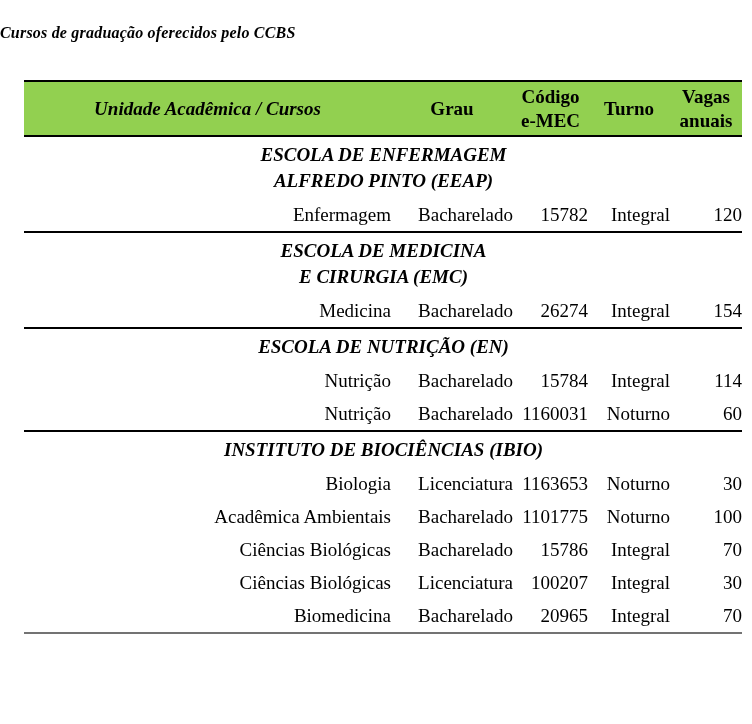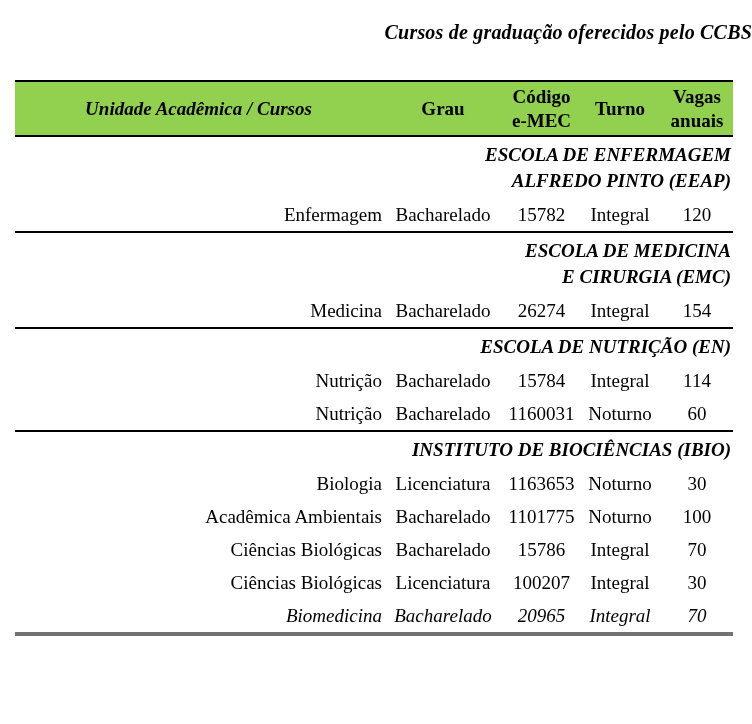--- a/index.html
+++ b/index.html
@@ -12,33 +12,32 @@
     width: 752px;
     height: 724px;
     background: #ffffff;
     font-family: "Liberation Serif", serif;
     color: #000000;
     overflow: hidden;
   }
   .title {
     padding-top: 17px;
     height: 31px;
-    text-align: right;
-    font-size: 20px;
+    text-align: left;
+    font-size: 16px;
     line-height: 31px;
     font-weight: bold;
     font-style: italic;
     letter-spacing: 0.2px;
-    margin-left: 11px;
   }
   table.courses {
     border-collapse: collapse;
     table-layout: fixed;
     width: 718px;
-    margin-left: 15px;
+    margin-left: 24px;
     margin-top: 32px;
     font-size: 19px;
   }
   col.c1 { width: 367px; }
   col.c2 { width: 122px; }
   col.c3 { width: 75px; }
   col.c4 { width: 82px; }
   col.c5 { width: 72px; }
 
   thead th {
@@ -59,36 +58,35 @@
   }
 
   tr.section td {
     border-top: 2px solid #000000;
     font-weight: bold;
     font-style: italic;
     font-size: 19px;
     line-height: 26px;
     padding: 5px 2px 4px 3px;
     white-space: pre-line;
-    text-align: right;
+    text-align: center;
   }
   tr.data td {
     height: 33px;
     vertical-align: middle;
-    text-align: center;
+    text-align: right;
     padding: 0;
     font-size: 19px;
   }
   tr.data td.c-curso {
     text-align: right;
     padding-left: 3px;
   }
   tr.data.last td {
-    border-bottom: 4px solid #737373;
-    font-style: italic;
+    border-bottom: 2px solid #737373;
   }
 </style>
 </head>
 <body>
 
 <div class="page">
 
   <div class="title">Cursos de graduação oferecidos pelo CCBS</div>
 
   <table class="courses">

